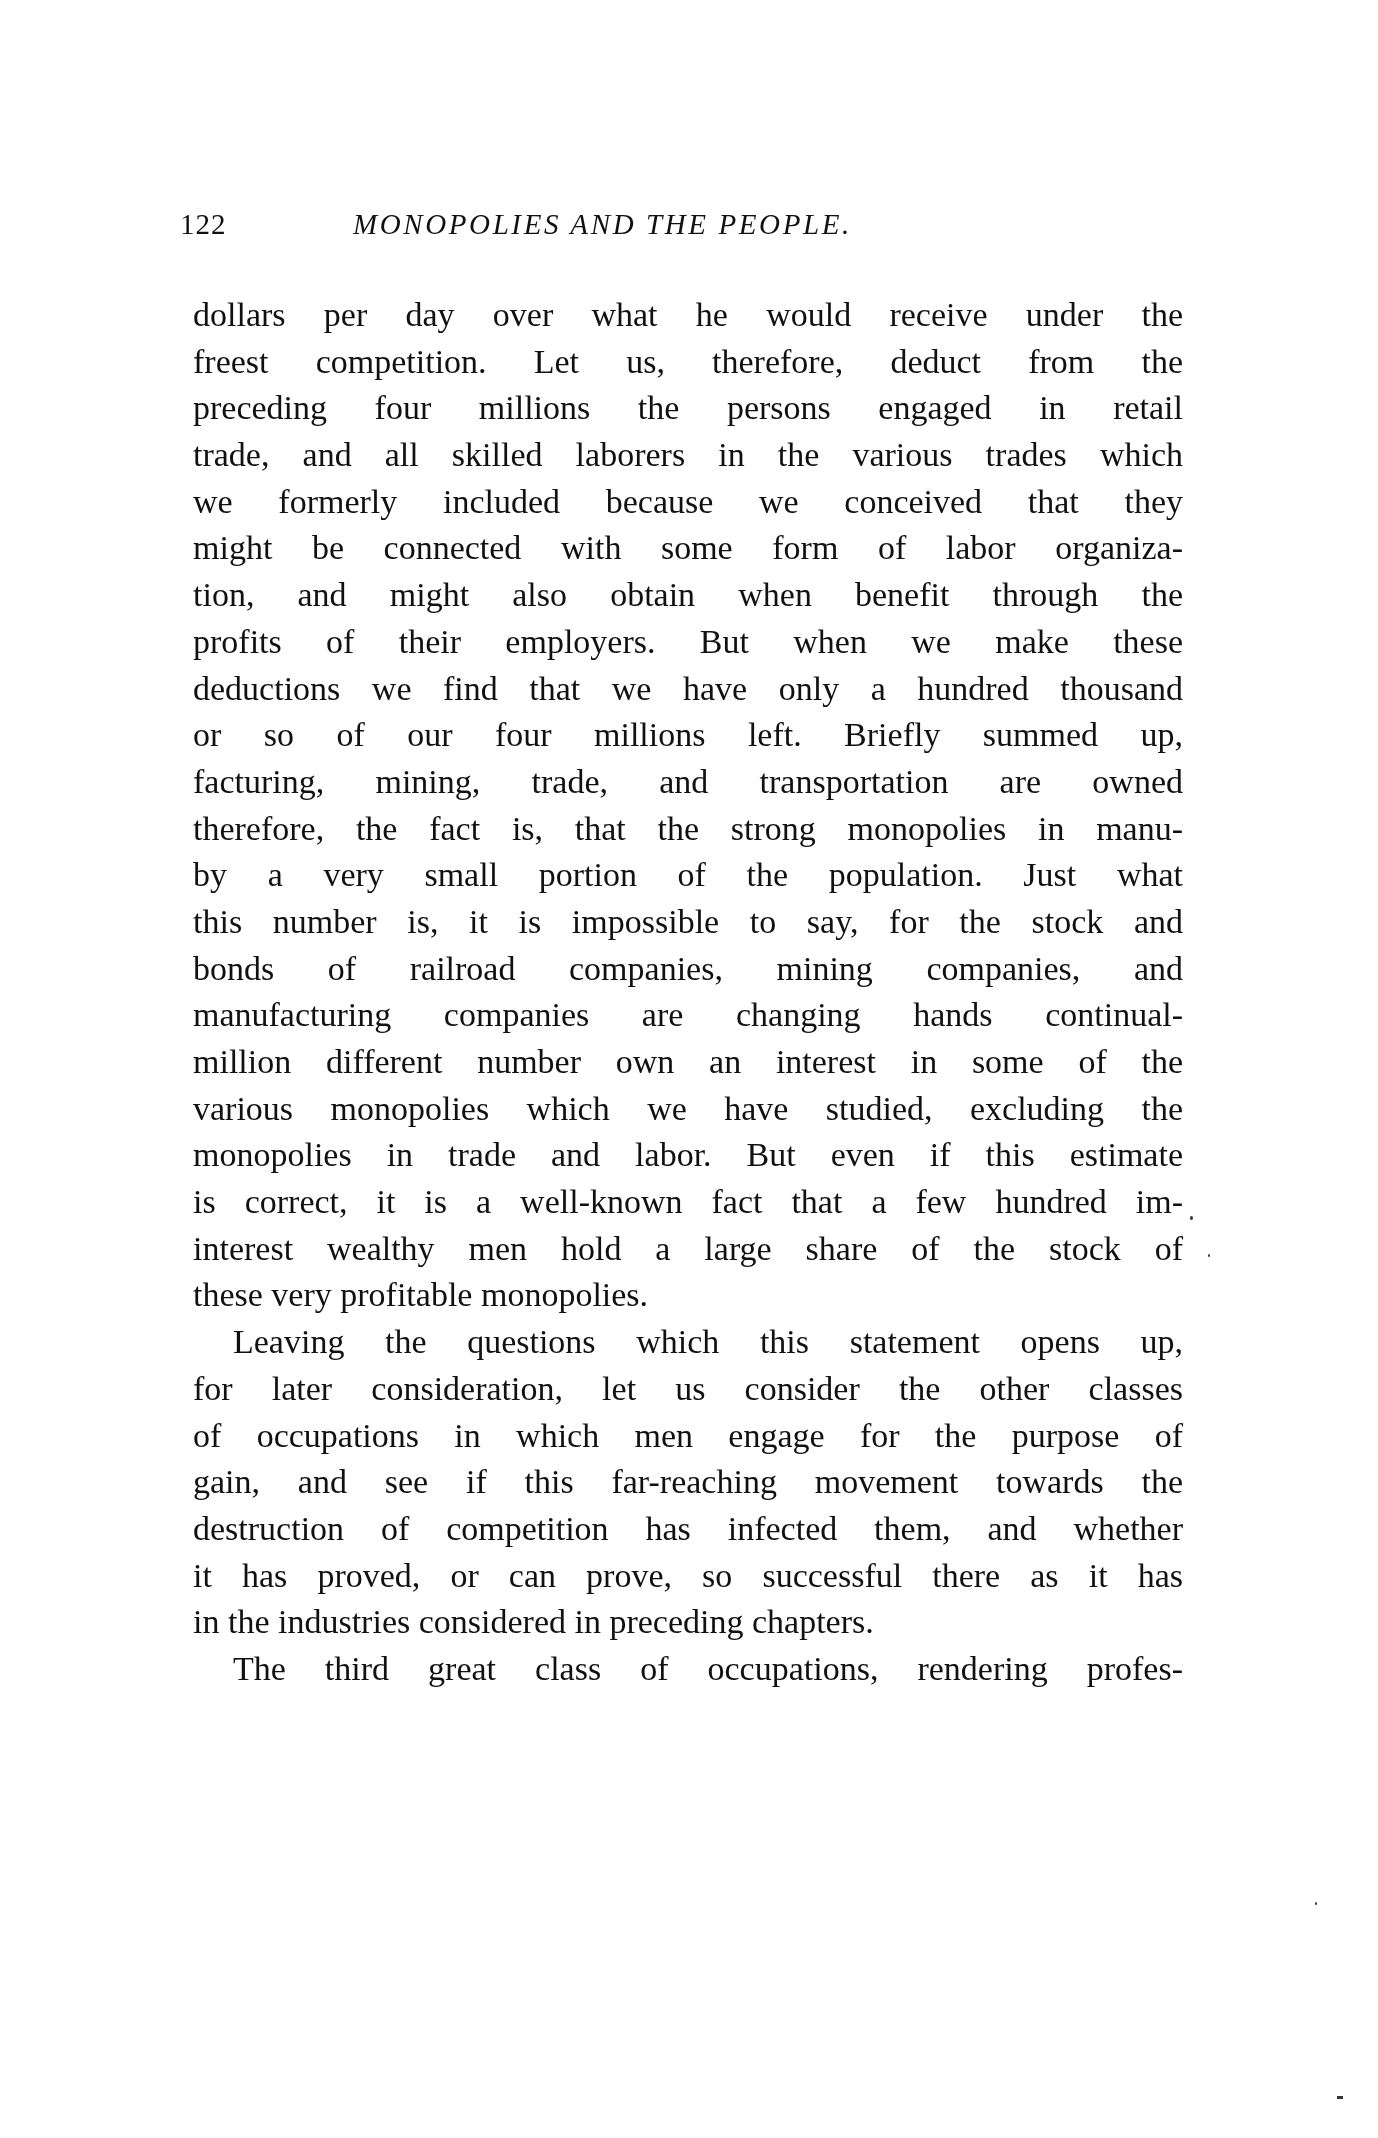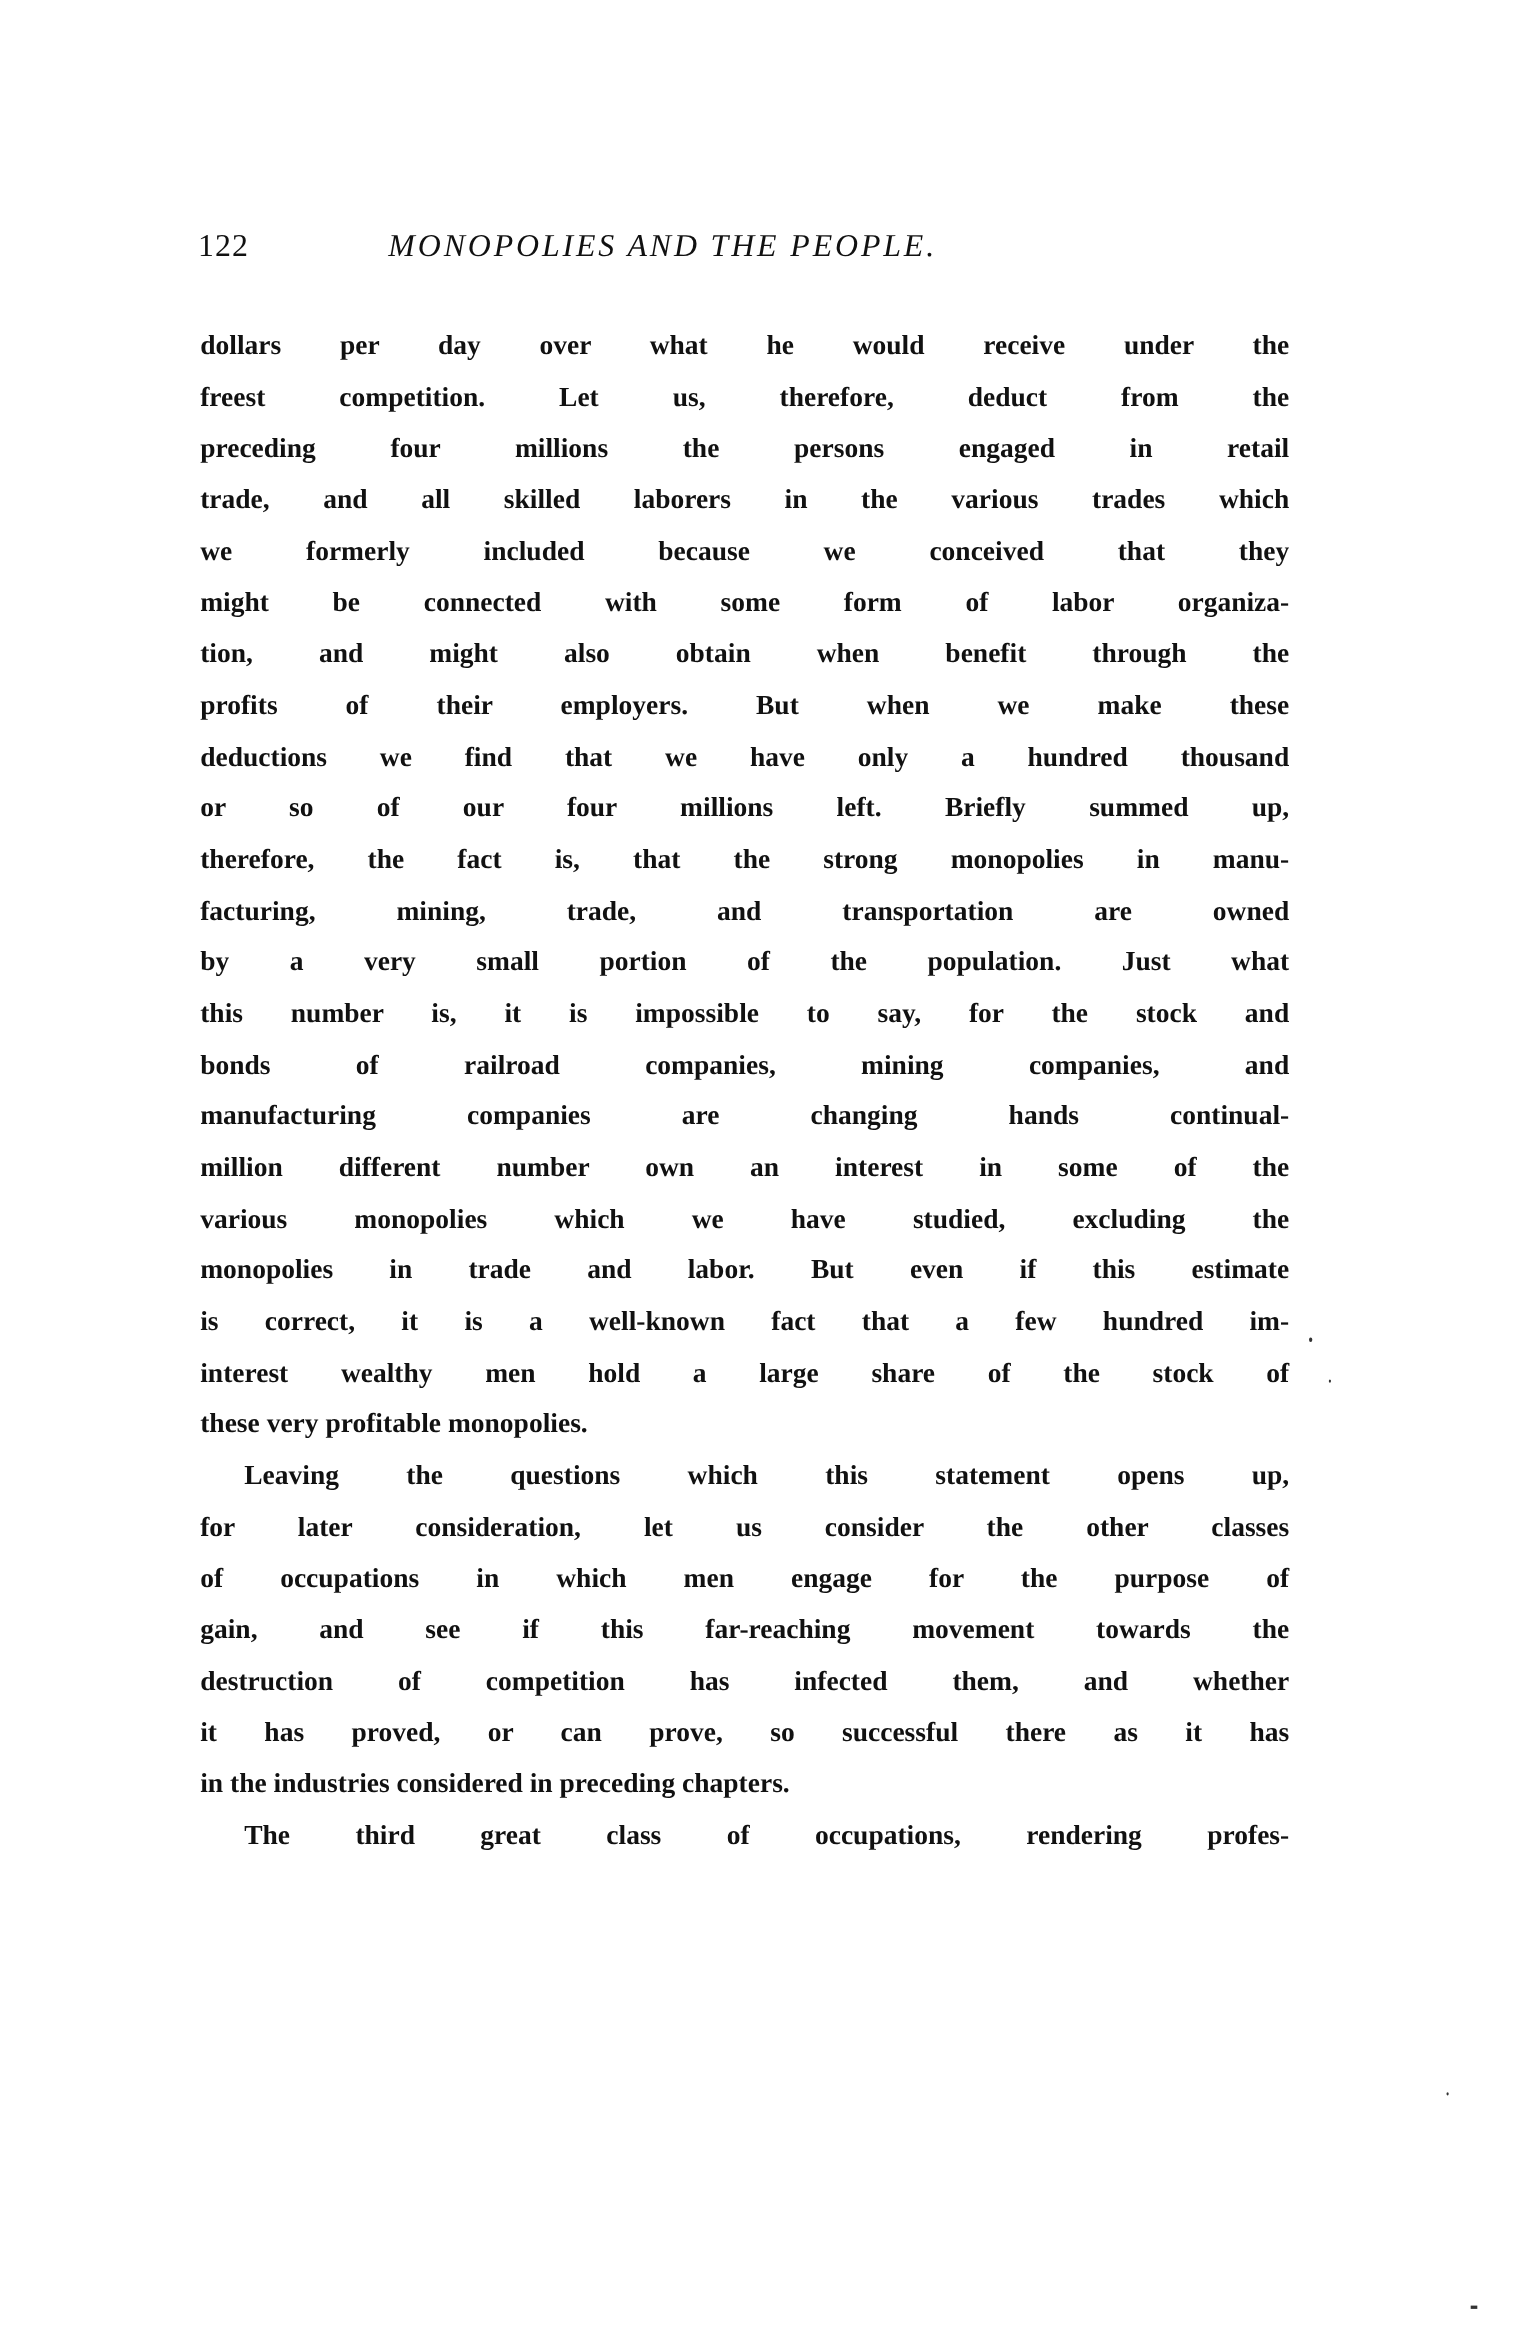--- a/index.html
+++ b/index.html
@@ -41,26 +41,25 @@
   }
   .running-title {
     position: absolute;
     left: 173px;
     top: 0;
     font-style: italic;
     letter-spacing: 2.6px;
   }
   .body-text {
     position: absolute;
-    left: 182px;
+    left: 193px;
     top: 266px;
     width: 990px;
-    font-size: 25px;
+    font-size: 34px;
     line-height: 46.7px;
-    font-weight: bold;
   }
   .line {
     display: block;
     height: 46.7px;
     white-space: nowrap;
     text-align: justify;
     text-align-last: justify;
     overflow: visible;
   }
   .line.last {
@@ -90,22 +89,22 @@
     <span class="line">dollars per day over what he would receive under the</span>
     <span class="line">freest competition.  Let us, therefore, deduct from the</span>
     <span class="line">preceding four millions the persons engaged in retail</span>
     <span class="line">trade, and all skilled laborers in the various trades which</span>
     <span class="line">we formerly included because we conceived that they</span>
     <span class="line">might be connected with some form of labor organiza-</span>
     <span class="line">tion, and might also obtain when benefit through the</span>
     <span class="line">profits of their employers.  But when we make these</span>
     <span class="line">deductions we find that we have only a hundred thousand</span>
     <span class="line">or so of our four millions left.  Briefly summed up,</span>
+    <span class="line">facturing, mining, trade, and transportation are owned</span>
     <span class="line">therefore, the fact is, that the strong monopolies in manu-</span>
-    <span class="line">facturing, mining, trade, and transportation are owned</span>
     <span class="line">by a very small portion of the population.  Just what</span>
     <span class="line">this number is, it is impossible to say, for the stock and</span>
     <span class="line">bonds of railroad companies, mining companies, and</span>
     <span class="line">manufacturing companies are changing hands continual-</span>
     <span class="line">million different number own an interest in some of the</span>
     <span class="line">various monopolies which we have studied, excluding the</span>
     <span class="line">monopolies in trade and labor.  But even if this estimate</span>
     <span class="line">is correct, it is a well-known fact that a few hundred im-</span>
     <span class="line">interest wealthy men hold a large share of the stock of</span>
     <span class="line last">these very profitable monopolies.</span>

